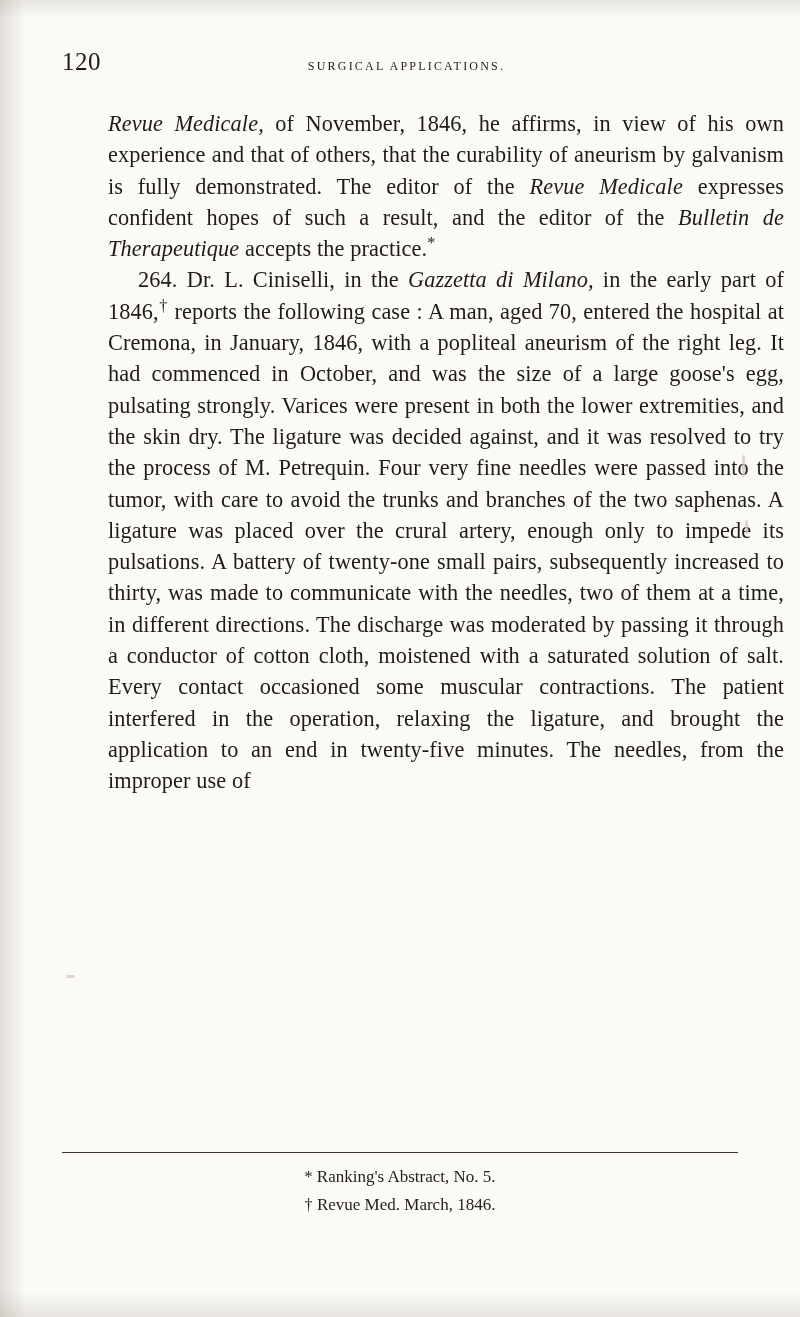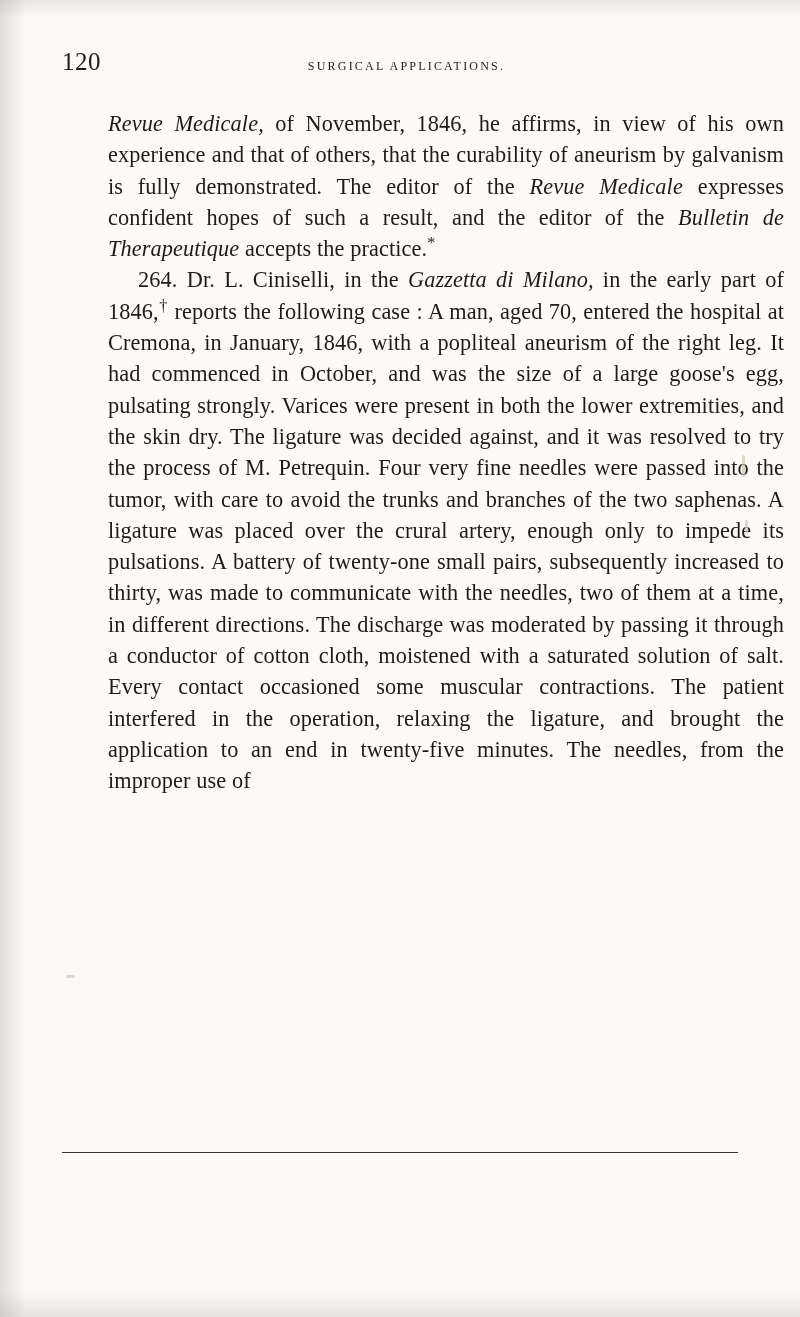--- a/index.html
+++ b/index.html
@@ -124,20 +124,30 @@
     <span class="running-head">SURGICAL APPLICATIONS.</span>
   </div>
 
   <div class="body-col">
     <p><span class="it">Revue Medicale,</span> of November, 1846, he affirms, in view of his own experience and that of others, that the curability of aneurism by galvanism is fully demonstrated. The editor of the <span class="it">Revue Medicale</span> expresses confident hopes of such a result, and the editor of the <span class="it">Bulletin de Therapeutique</span> accepts the practice.<span class="sup">*</span></p>
     <p class="indent">264. Dr. L. Ciniselli, in the <span class="it">Gazzetta di Milano,</span> in the early part of 1846,<span class="sup">†</span> reports the following case : A man, aged 70, entered the hospital at Cremona, in January, 1846, with a popliteal aneurism of the right leg. It had commenced in October, and was the size of a large goose's egg, pulsating strongly. Varices were present in both the lower extremities, and the skin dry. The ligature was decided against, and it was resolved to try the process of M. Petrequin. Four very fine needles were passed into the tumor, with care to avoid the trunks and branches of the two saphenas. A ligature was placed over the crural artery, enough only to impede its pulsations. A battery of twenty-one small pairs, subsequently increased to thirty, was made to communicate with the needles, two of them at a time, in different directions. The discharge was moderated by passing it through a conductor of cotton cloth, moistened with a saturated solution of salt. Every contact occasioned some muscular contractions. The patient interfered in the operation, relaxing the ligature, and brought the application to an end in twenty-five minutes. The needles, from the improper use of</p>
   </div>
 
   <div class="footnote-rule"></div>
 
+  <div class="footnotes">
+    <div>
+      <span class="fn-mark">*</span>
+      <span>Ranking's Abstract, No. 5.</span>
+    </div>
+    <div>
+      <span class="fn-mark">†</span>
+      <span>Revue Med. March, 1846.</span>
+    </div>
+  </div>
 
   <div class="speck" style="left:742px;top:455px;width:3px;height:22px;border-radius:2px;"></div>
   <div class="speck" style="left:745px;top:520px;width:3px;height:14px;border-radius:2px;"></div>
   <div class="speck" style="left:66px;top:975px;width:9px;height:3px;border-radius:2px;"></div>
 
   <div class="edge-shadow-left"></div>
   <div class="edge-shadow-top"></div>
   <div class="edge-shadow-bottom"></div>
 </div>
 

